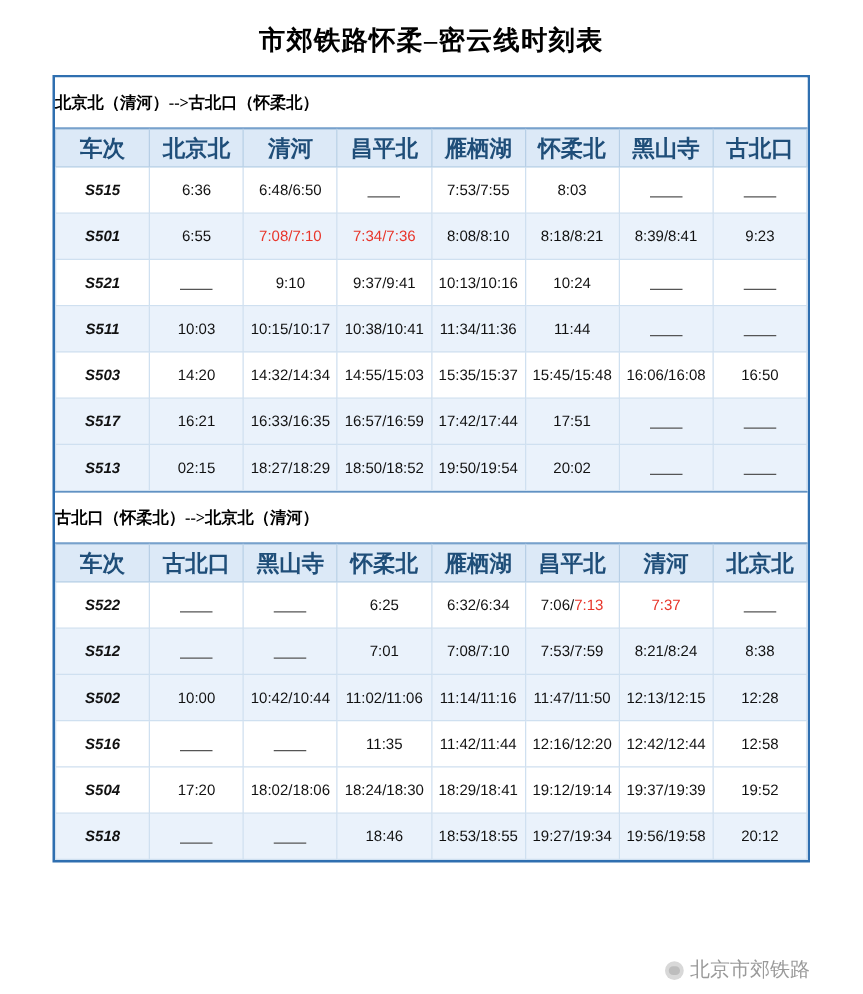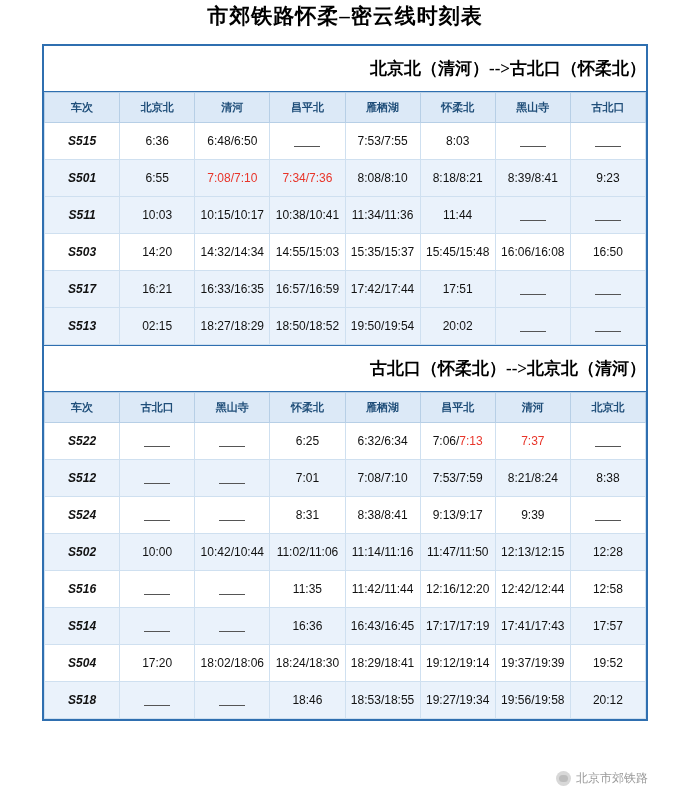--- a/index.html
+++ b/index.html
@@ -18,50 +18,50 @@
     position: relative;
     width: 690px;
     height: 795px;
     box-sizing: border-box;
   }
   .main-title {
     text-align: center;
     font-size: 21px;
     font-weight: bold;
     letter-spacing: 1px;
-    padding-top: 2px;
+    padding-top: 18px;
     padding-bottom: 14px;
     color: #000000;
     font-family: "Liberation Serif", serif;
   }
   .panel {
     margin: 0 42px;
     border: 2px solid #2f6fb0;
     background: #ffffff;
     box-sizing: border-box;
   }
   .section-title {
-    text-align: right;
-    font-size: 17px;
+    text-align: left;
+    font-size: 13px;
     font-weight: bold;
     padding: 11px 0 11px 0;
     color: #000000;
     background: #ffffff;
     font-family: "Liberation Serif", serif;
     border-bottom: 1px solid #2f6fb0;
   }
   table.sched {
     width: 100%;
     border-collapse: collapse;
     table-layout: fixed;
   }
   table.sched th {
     background: #dce9f7;
     color: #1f4e79;
-    font-size: 11px;
+    font-size: 18px;
     font-weight: bold;
     height: 27px;
     border: 1px solid #b7cfe6;
     text-align: center;
     font-family: "Liberation Sans", sans-serif;
   }
   table.sched td {
     height: 34px;
     border: 1px solid #cfe0f0;
     text-align: center;
@@ -110,21 +110,21 @@
     content: "";
     position: absolute;
     left: 3px;
     top: 4px;
     width: 9px;
     height: 7px;
     background: #bdbdbd;
     border-radius: 4px 4px 4px 4px;
   }
   .footer-text {
-    font-size: 12px;
+    font-size: 16px;
     color: #9a9a9a;
     font-family: Liberation Mono, monospace;
   }
 </style>
 </head>
 <body>
 
 <div class="page">
 
   <div class="main-title">市郊铁路怀柔–密云线时刻表</div>
@@ -158,20 +158,30 @@
           <tr class="alt">
             <td class="train">S501</td>
             <td>6:55</td>
             <td><span class="red">7:08/7:10</span></td>
             <td><span class="red">7:34/7:36</span></td>
             <td>8:08/8:10</td>
             <td>8:18/8:21</td>
             <td>8:39/8:41</td>
             <td>9:23</td>
           </tr>
+          <tr class="plain">
+            <td class="train">S521</td>
+            <td><span class="dash"></span></td>
+            <td>9:10</td>
+            <td>9:37/9:41</td>
+            <td>10:13/10:16</td>
+            <td>10:24</td>
+            <td><span class="dash"></span></td>
+            <td><span class="dash"></span></td>
+          </tr>
           <tr class="alt">
             <td class="train">S511</td>
             <td>10:03</td>
             <td>10:15/10:17</td>
             <td>10:38/10:41</td>
             <td>11:34/11:36</td>
             <td>11:44</td>
             <td><span class="dash"></span></td>
             <td><span class="dash"></span></td>
           </tr>
@@ -236,60 +246,40 @@
           <tr class="alt">
             <td class="train">S512</td>
             <td><span class="dash"></span></td>
             <td><span class="dash"></span></td>
             <td>7:01</td>
             <td>7:08/7:10</td>
             <td>7:53/7:59</td>
             <td>8:21/8:24</td>
             <td>8:38</td>
           </tr>
-          <tr class="plain">
-            <td class="train">S524</td>
-            <td><span class="dash"></span></td>
-            <td><span class="dash"></span></td>
-            <td>8:31</td>
-            <td>8:38/8:41</td>
-            <td>9:13/9:17</td>
-            <td>9:39</td>
-            <td><span class="dash"></span></td>
-          </tr>
           <tr class="alt">
             <td class="train">S502</td>
             <td>10:00</td>
             <td>10:42/10:44</td>
             <td>11:02/11:06</td>
             <td>11:14/11:16</td>
             <td>11:47/11:50</td>
             <td>12:13/12:15</td>
             <td>12:28</td>
           </tr>
           <tr class="plain">
             <td class="train">S516</td>
             <td><span class="dash"></span></td>
             <td><span class="dash"></span></td>
             <td>11:35</td>
             <td>11:42/11:44</td>
             <td>12:16/12:20</td>
             <td>12:42/12:44</td>
             <td>12:58</td>
           </tr>
-          <tr class="alt">
-            <td class="train">S514</td>
-            <td><span class="dash"></span></td>
-            <td><span class="dash"></span></td>
-            <td>16:36</td>
-            <td>16:43/16:45</td>
-            <td>17:17/17:19</td>
-            <td>17:41/17:43</td>
-            <td>17:57</td>
-          </tr>
           <tr class="plain">
             <td class="train">S504</td>
             <td>17:20</td>
             <td>18:02/18:06</td>
             <td>18:24/18:30</td>
             <td>18:29/18:41</td>
             <td>19:12/19:14</td>
             <td>19:37/19:39</td>
             <td>19:52</td>
           </tr>

